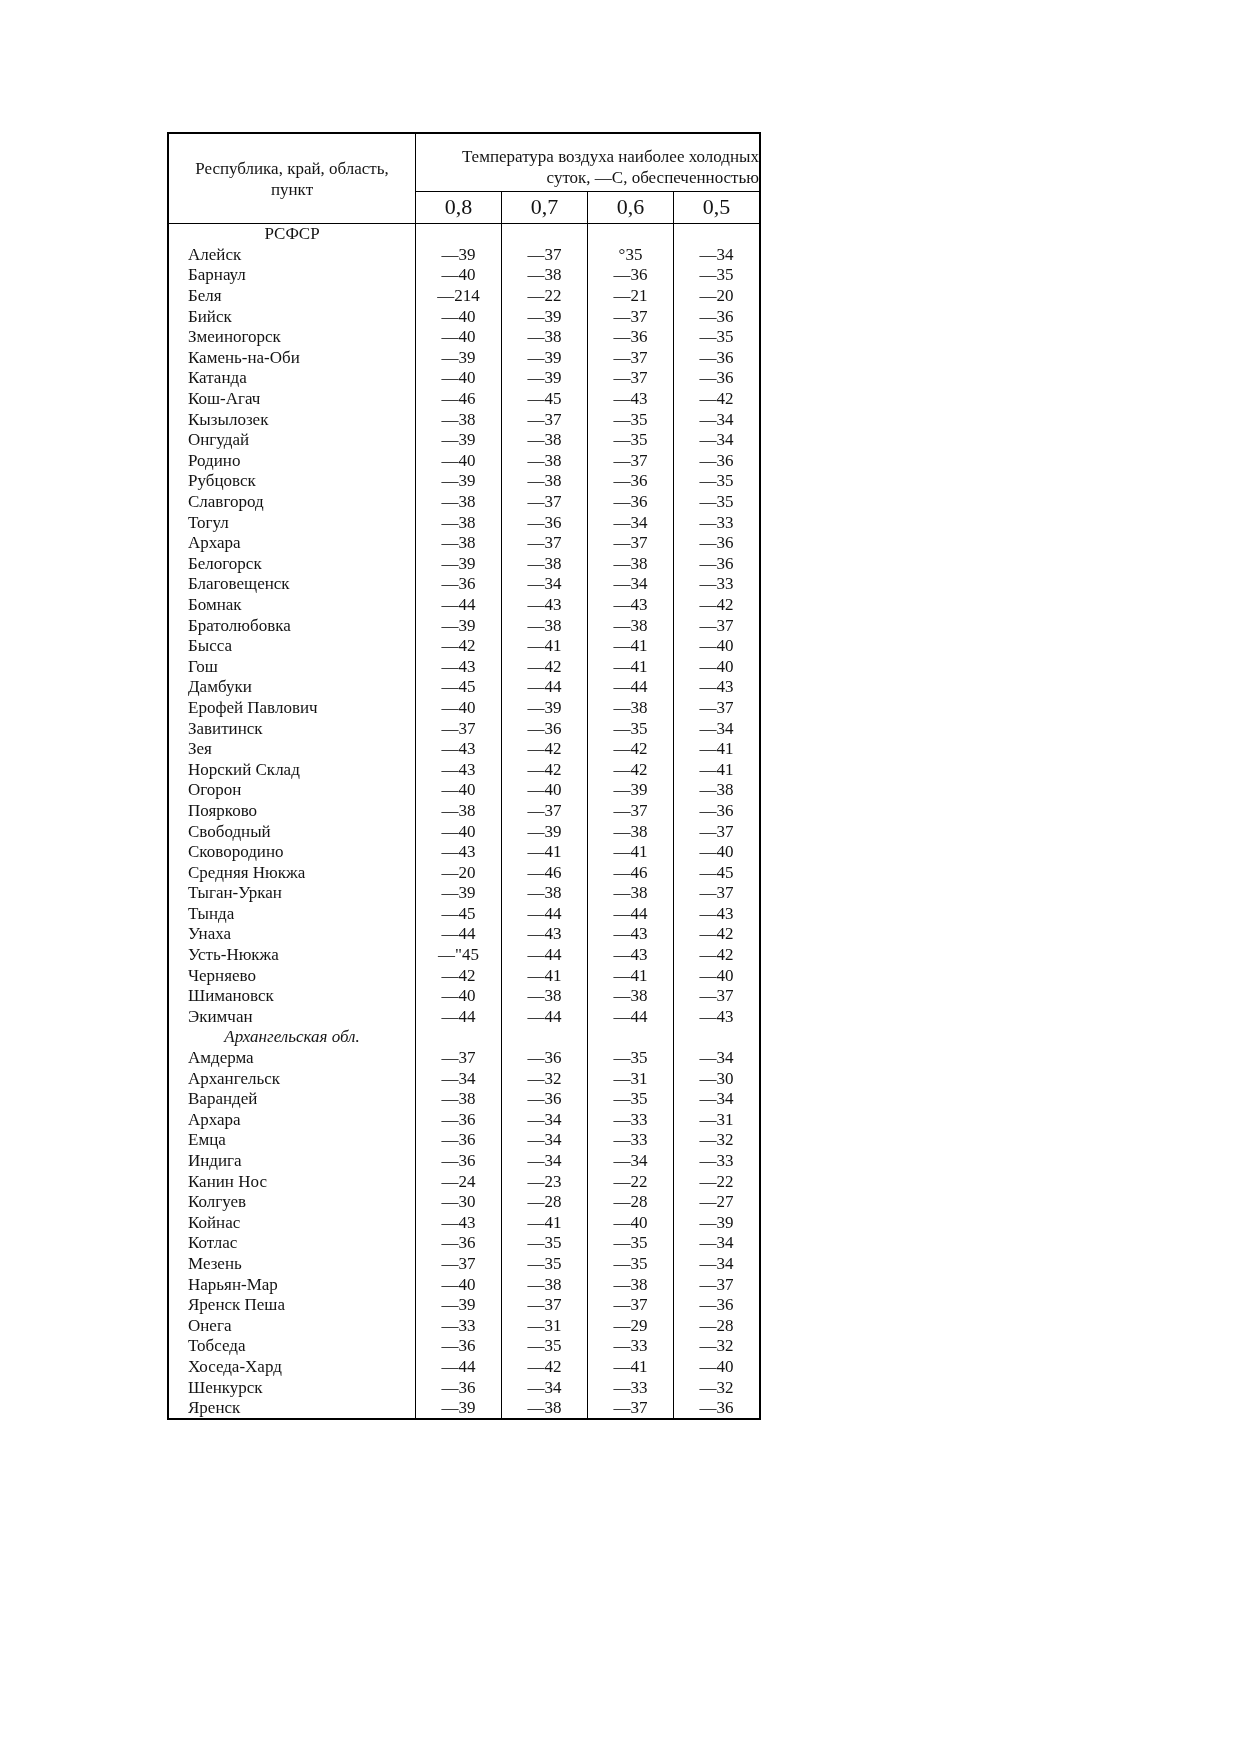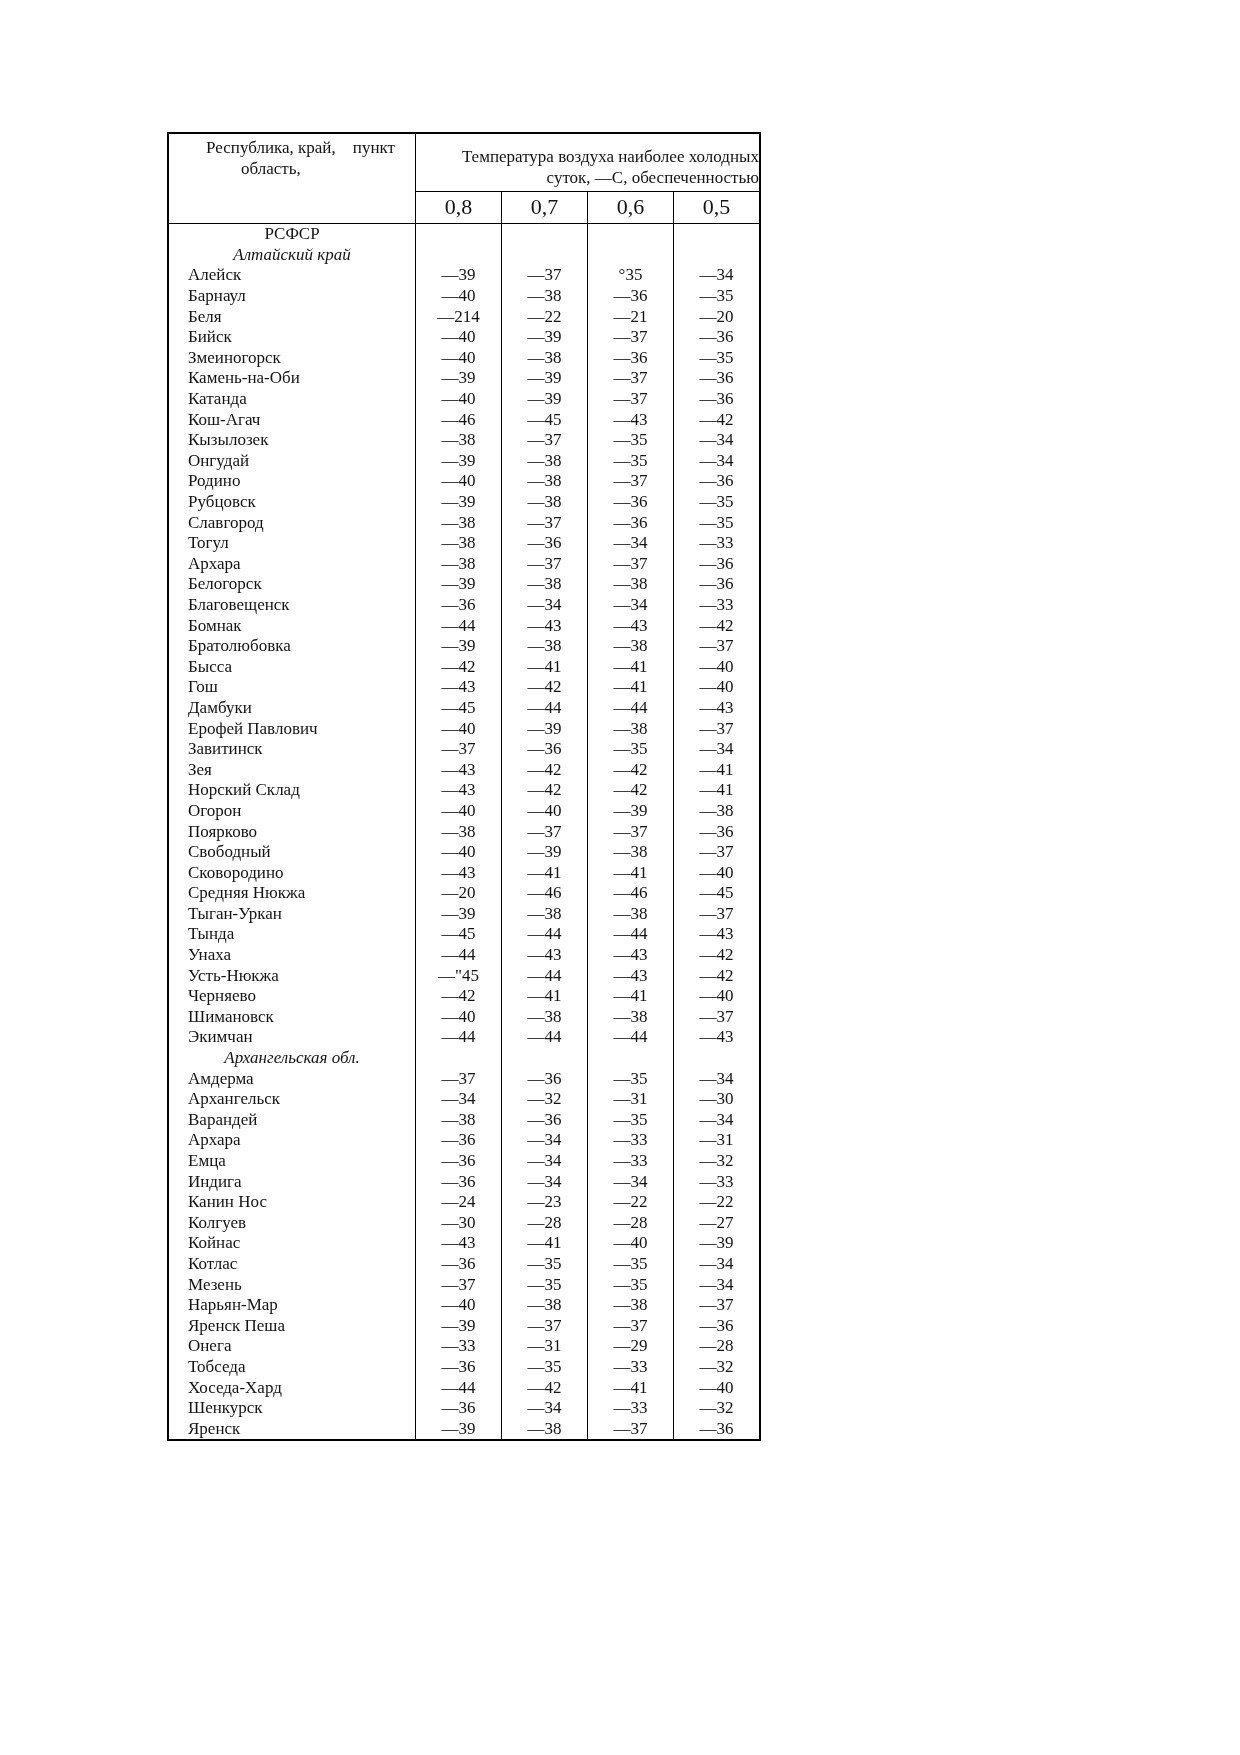--- a/index.html
+++ b/index.html
@@ -28,21 +28,21 @@
   .thead {
     display: flex;
     align-items: stretch;
     border-bottom: 1.5px solid #000000;
   }
   .th-region {
     width: 247px;
     box-sizing: border-box;
     border-right: 1.5px solid #000000;
     display: flex;
-    flex-direction: row;
+    flex-direction: column;
     justify-content: center;
     text-align: center;
     font-size: 17px;
     line-height: 21px;
     padding: 3px 20px;
   }
   .th-right {
     flex: 1;
     display: flex;
     flex-direction: column;
@@ -127,27 +127,20 @@
       </div>
     </div>
     <div class="tbody">
         <div class="row section">
           <div class="cell name">РСФСР</div>
           <div class="cell val"></div>
           <div class="cell val"></div>
           <div class="cell val"></div>
           <div class="cell val"></div>
         </div>
-        <div class="row subsection">
-          <div class="cell name">Алтайский край</div>
-          <div class="cell val"></div>
-          <div class="cell val"></div>
-          <div class="cell val"></div>
-          <div class="cell val"></div>
-        </div>
         <div class="row data">
           <div class="cell name">Алейск</div>
           <div class="cell val">—39</div>
           <div class="cell val">—37</div>
           <div class="cell val">°35</div>
           <div class="cell val">—34</div>
         </div>
         <div class="row data">
           <div class="cell name">Барнаул</div>
           <div class="cell val">—40</div>

